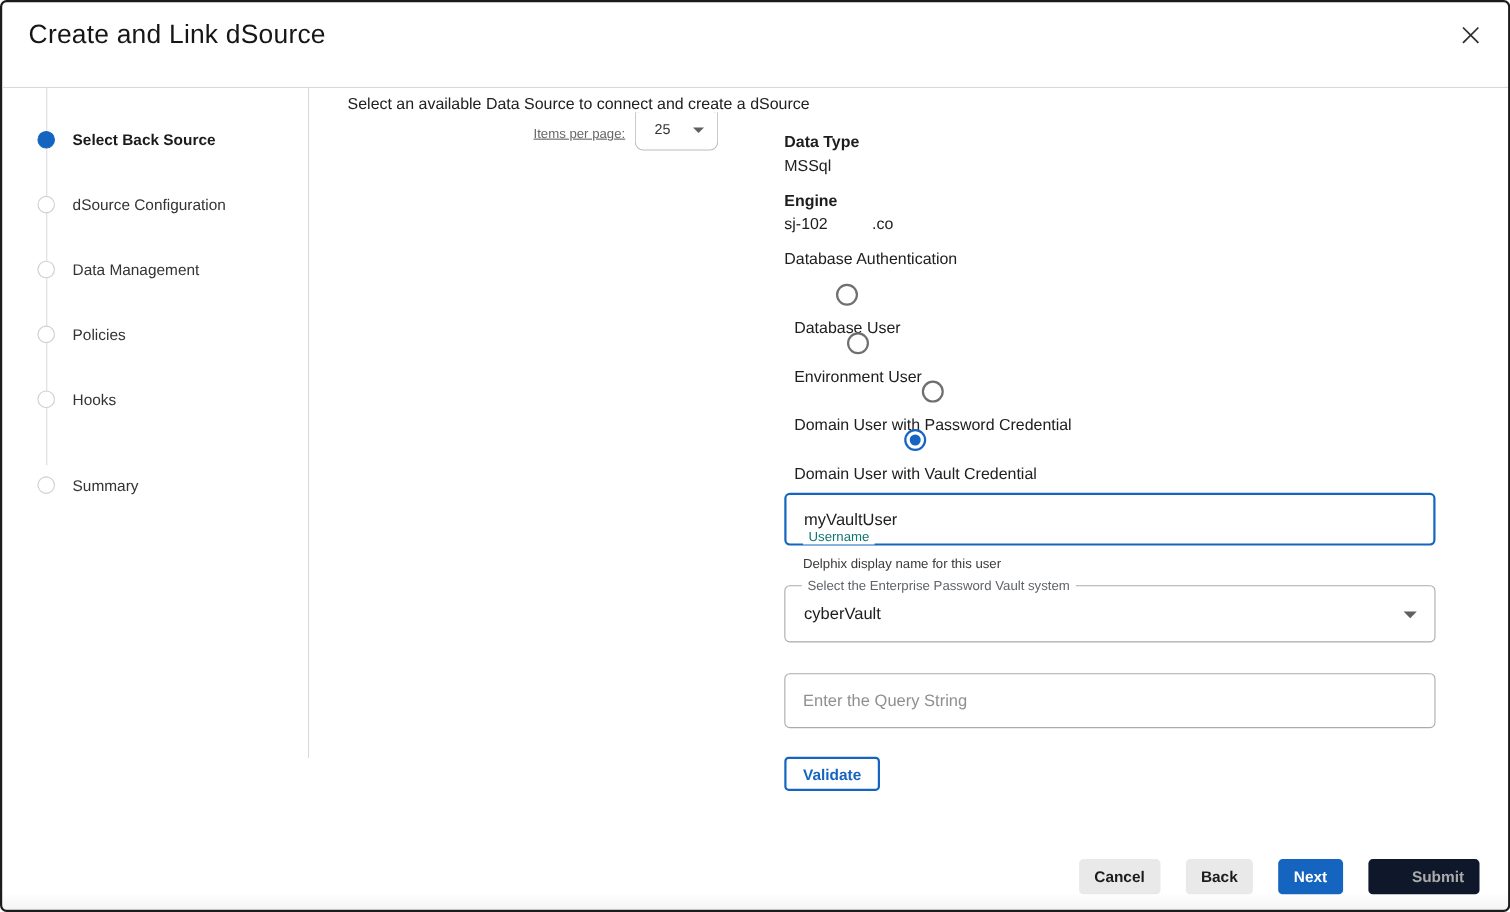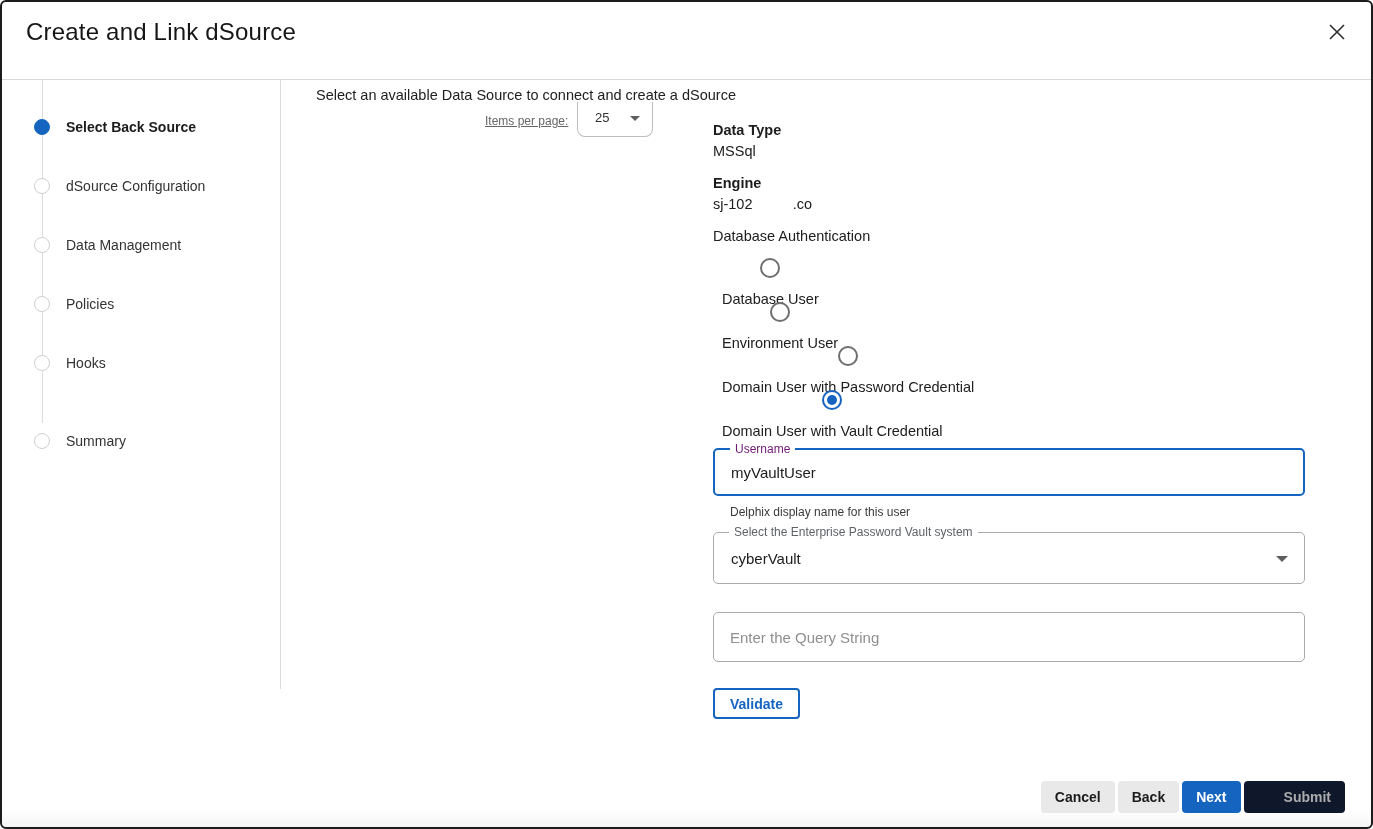--- a/index.html
+++ b/index.html
@@ -37,32 +37,32 @@
   .radio-outer{width:20px;height:20px;border:2px solid #6f6f6f;border-radius:50%;box-sizing:border-box;background:#fff;position:relative;flex:none;}
   .radio-row.selected .radio-outer{border-color:#1565c0;}
   .radio-inner{position:absolute;inset:3px;border-radius:50%;background:#1565c0;}
   .radio-label{font-size:14.5px;color:#202020;white-space:nowrap;}
   
   .field{position:absolute;left:711px;width:592px;box-sizing:border-box;background:#fff;border-radius:5px;}
   .field-username{top:446px;height:48px;border:2px solid #1565c0;}
   .field-vault{top:530px;height:52px;border:1px solid #ababab;cursor:pointer;}
   .field-query{top:610px;height:50px;border:1px solid #ababab;}
   .float-label{position:absolute;top:-8px;left:15px;background:#fff;padding:0 5px;font-size:12px;line-height:14px;white-space:nowrap;}
-  .float-blue{color:#701a75;}
+  .float-blue{color:#0f766e;margin-top:39px;}
   .float-gray{color:#5f6368;}
   .text-input{position:absolute;inset:0;width:100%;height:100%;box-sizing:border-box;border:none;outline:none;background:transparent;
     padding:0 16px;font-size:15px;color:#202020;font-family:"Liberation Sans",sans-serif;}
   .text-input::placeholder{color:#8f8f8f;opacity:1;}
   .select-value{position:absolute;left:17px;top:50%;transform:translateY(-50%);font-size:15px;color:#202020;}
   .vault-caret{right:16px;top:23px;border-left-width:6px;border-right-width:6px;border-top-width:6px;}
   .helper-text{position:absolute;left:728px;top:503px;font-size:12px;color:#3a3a3a;}
   .validate-btn{position:absolute;left:711px;top:686px;height:31px;padding:0 15px;background:#fff;border:2px solid #1565c0;border-radius:4px;
     color:#1565c0;font-size:14px;font-weight:700;font-family:"Liberation Sans",sans-serif;cursor:pointer;}
   
-  .footer{position:absolute;right:26px;bottom:14px;display:flex;gap:3px;}
+  .footer{position:absolute;right:26px;bottom:14px;display:flex;gap:23px;}
   .btn{height:32px;border:none;border-radius:4px;padding:0 14px;font-size:14px;font-weight:700;font-family:"Liberation Sans",sans-serif;cursor:pointer;}
   .btn-gray{background:#e9e9e9;color:#1c1c1c;}
   .btn-primary{background:#1565c0;color:#fff;}
   .btn-disabled{background:#0f172a;color:#ababab;cursor:default;padding-left:40px;}
   .bottom-shade{position:absolute;left:0;right:0;bottom:0;height:16px;background:linear-gradient(rgba(0,0,0,0),rgba(0,0,0,.045));pointer-events:none;}
 </style>
 </head>
 <body>
 
 <div class="modal">

